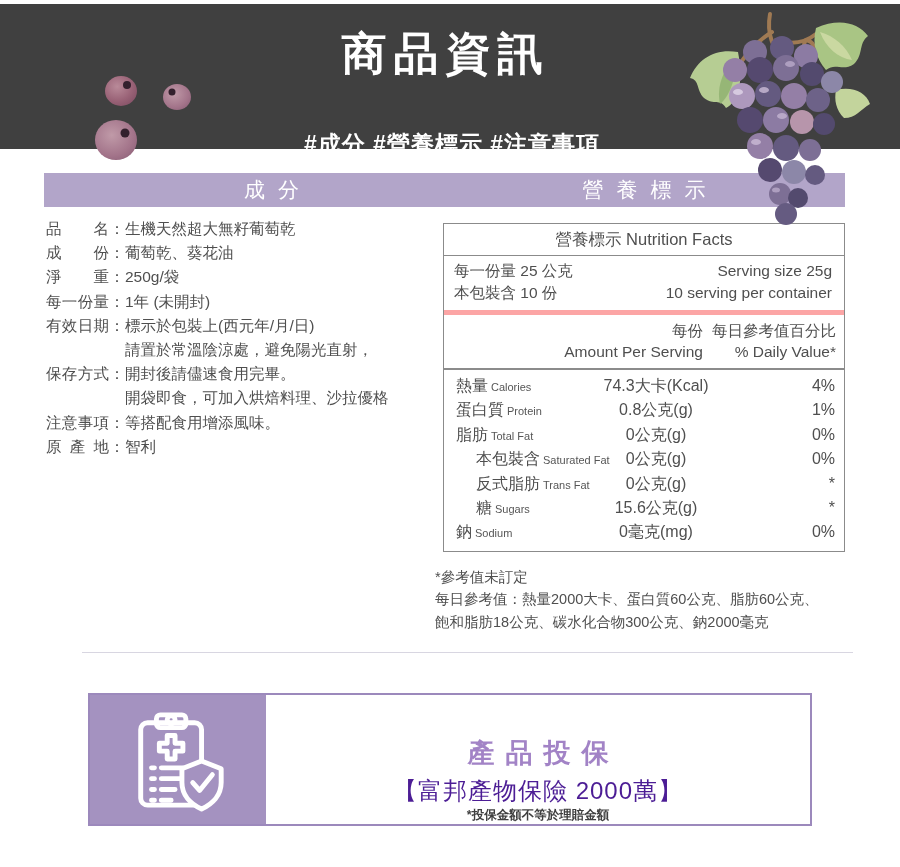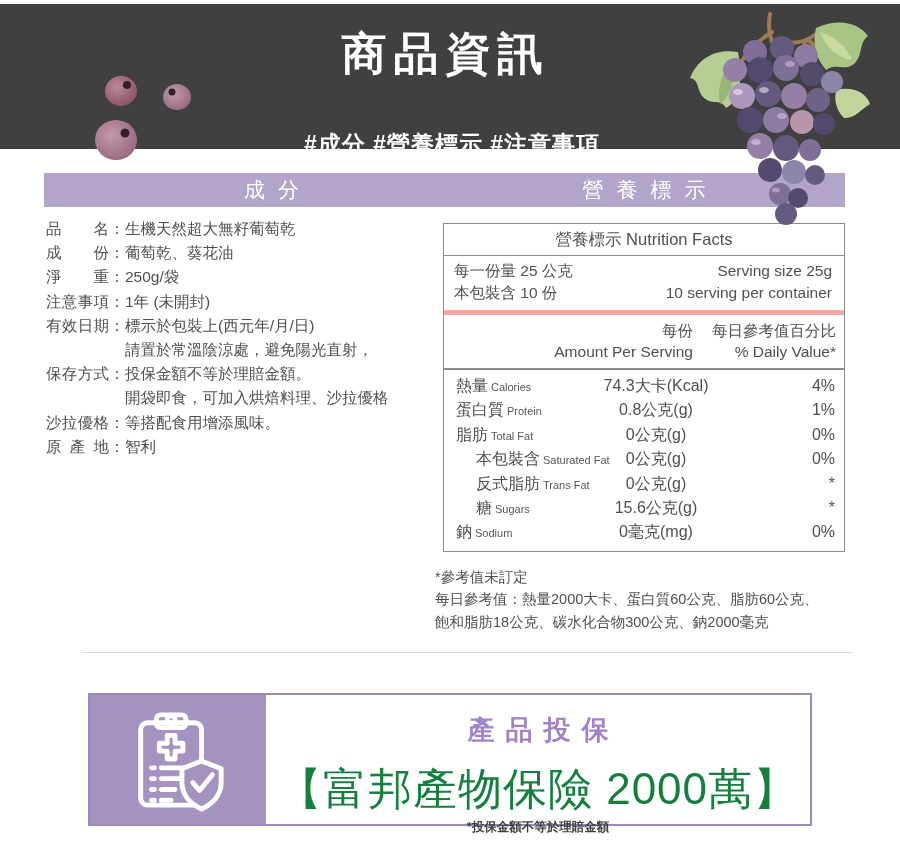--- a/index.html
+++ b/index.html
@@ -32,43 +32,43 @@
   .ntable{position:absolute;left:443px;top:223px;width:402px;border:1.5px solid #8b8b8b;
       background:#fff;box-sizing:border-box;}
   .nt-title{height:31px;line-height:31px;text-align:center;font-size:16.5px;
       border-bottom:1px solid #8b8b8b;}
   .nt-serving{border-bottom:5px solid #fca5a5;padding:4px 0 6px 0;}
   .srow{position:relative;height:22px;line-height:22px;font-size:15.5px;}
   .srow .zh{position:absolute;left:10px;white-space:nowrap;}
   .srow .en{position:absolute;right:12px;white-space:nowrap;}
   .nt-colhead{position:relative;border-bottom:2.5px solid #8b8b8b;padding:5px 0 6px 0;}
   .chrow{position:relative;height:21px;line-height:21px;font-size:15.5px;}
-  .chrow .c2{position:absolute;right:151px;white-space:nowrap;}
+  .chrow .c2{position:absolute;right:141px;white-space:nowrap;}
   .chrow .c3{position:absolute;right:8px;white-space:nowrap;}
   .nt-body{padding:4px 0 6px 0;}
   .nrow{position:relative;height:24.4px;line-height:24.4px;font-size:16px;}
   .nrow .nname{position:absolute;left:12px;white-space:nowrap;}
   .nrow.indent .nname{left:32px;}
   .nrow .nname small{font-size:11px;margin-left:3px;color:#565656;}
   .nrow .nval{position:absolute;left:50%;transform:translateX(-50%);white-space:nowrap;margin-left:12px;}
   .nrow .ndv{position:absolute;right:9px;white-space:nowrap;}
 
   .footnote{position:absolute;left:435px;top:566px;width:420px;font-size:14.5px;line-height:22.3px;}
 
   .divider{position:absolute;left:82px;top:652px;width:771px;height:1px;background:#d8d6e1;}
 
   
   .insurance{position:absolute;left:88px;top:693px;width:724px;height:133px;
       border:2px solid #9c89bc;box-sizing:border-box;display:flex;}
   .ins-icon-wrap{flex:0 0 176px;background:#a492c0;position:relative;}
   .ins-icon-wrap svg{position:absolute;left:34px;top:12px;}
-  .ins-body{flex:1;display:flex;flex-direction:column;align-items:center;justify-content:flex-start;
+  .ins-body{flex:1;display:flex;flex-direction:column;align-items:center;justify-content:flex-end;
       padding-top:17px;}
   .ins-title{color:#a283c6;font-size:27px;font-weight:600;letter-spacing:11px;padding-left:11px;white-space:nowrap;}
-  .ins-policy{color:#15803d;font-size:44px;font-weight:500;margin-top:12px;letter-spacing:1px;white-space:nowrap;}
+  .ins-policy{color:#4c1d95;font-size:24px;font-weight:500;margin-top:4px;letter-spacing:1px;white-space:nowrap;}
   .ins-note{color:#3f3f3f;font-size:12.5px;font-weight:700;white-space:nowrap;}
 </style>
 </head>
 <body>
 
 <div class="page">
 
   <header class="band">
     <div class="band-title">商品資訊</div>
     <div class="band-sub">#成分 #營養標示 #注意事項</div>
@@ -162,37 +162,37 @@
       <span class="ilabel">成份</span>
       <span class="icolon">：</span>
       <span class="ivalue">葡萄乾、葵花油</span>
     </div>
     <div class="irow">
       <span class="ilabel">淨重</span>
       <span class="icolon">：</span>
       <span class="ivalue">250g/袋</span>
     </div>
     <div class="irow">
+      <span class="ilabel">每一份量</span>
+      <span class="icolon">：</span>
+      <span class="ivalue">1年 (未開封)</span>
+    </div>
+    <div class="irow">
+      <span class="ilabel">有效日期</span>
+      <span class="icolon">：</span>
+      <span class="ivalue">標示於包裝上(西元年/月/日)</span>
+    </div>
+    <div class="irow">
+      <span class="ilabel">保存方式</span>
+      <span class="icolon">：</span>
+      <span class="ivalue">請置於常溫陰涼處，避免陽光直射，
+開封後請儘速食用完畢。</span>
+    </div>
+    <div class="irow">
       <span class="ilabel">注意事項</span>
-      <span class="icolon">：</span>
-      <span class="ivalue">1年 (未開封)</span>
-    </div>
-    <div class="irow">
-      <span class="ilabel">有效日期</span>
-      <span class="icolon">：</span>
-      <span class="ivalue">標示於包裝上(西元年/月/日)</span>
-    </div>
-    <div class="irow">
-      <span class="ilabel">保存方式</span>
-      <span class="icolon">：</span>
-      <span class="ivalue">請置於常溫陰涼處，避免陽光直射，
-投保金額不等於理賠金額。</span>
-    </div>
-    <div class="irow">
-      <span class="ilabel">沙拉優格</span>
       <span class="icolon">：</span>
       <span class="ivalue">開袋即食，可加入烘焙料理、沙拉優格
 等搭配食用增添風味。</span>
     </div>
     <div class="irow">
       <span class="ilabel">原產地</span>
       <span class="icolon">：</span>
       <span class="ivalue">智利</span>
     </div>
   </div>

